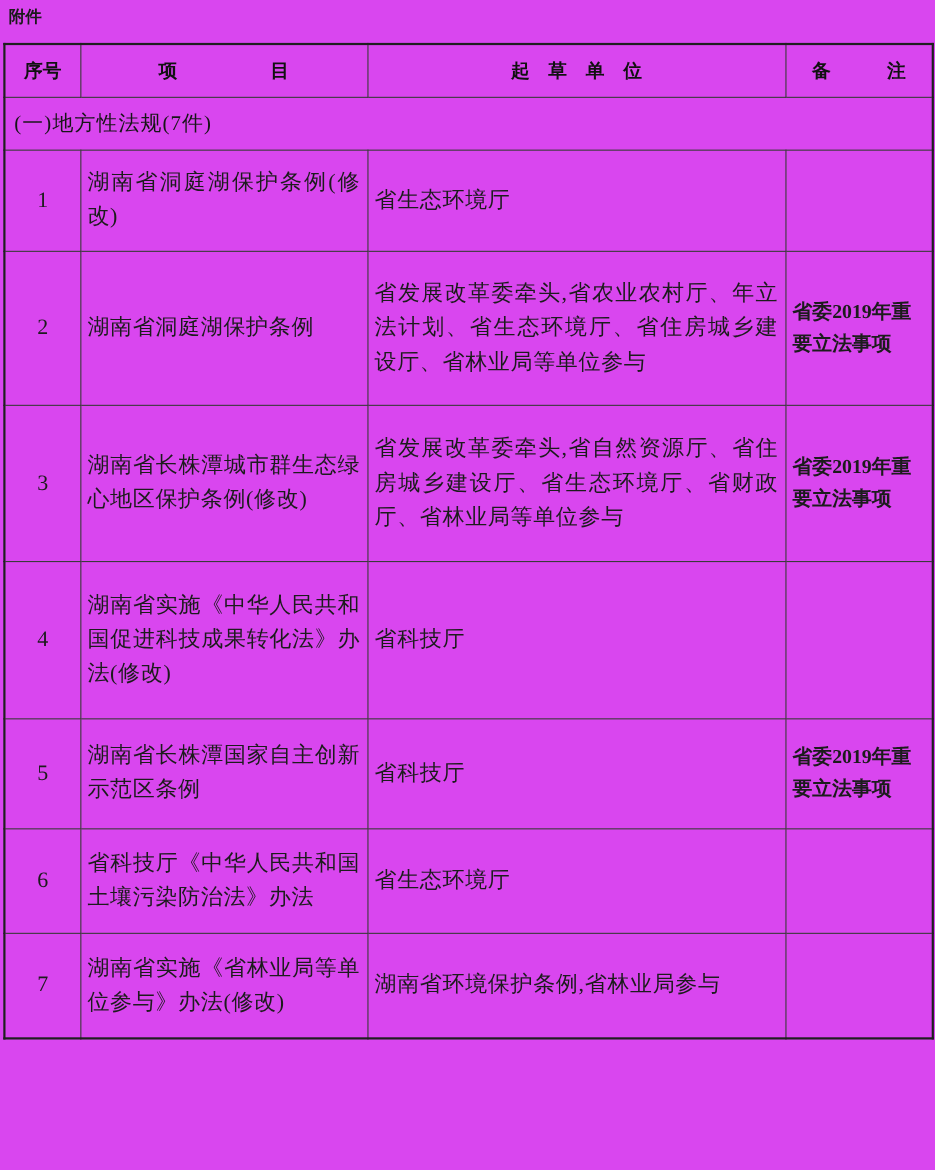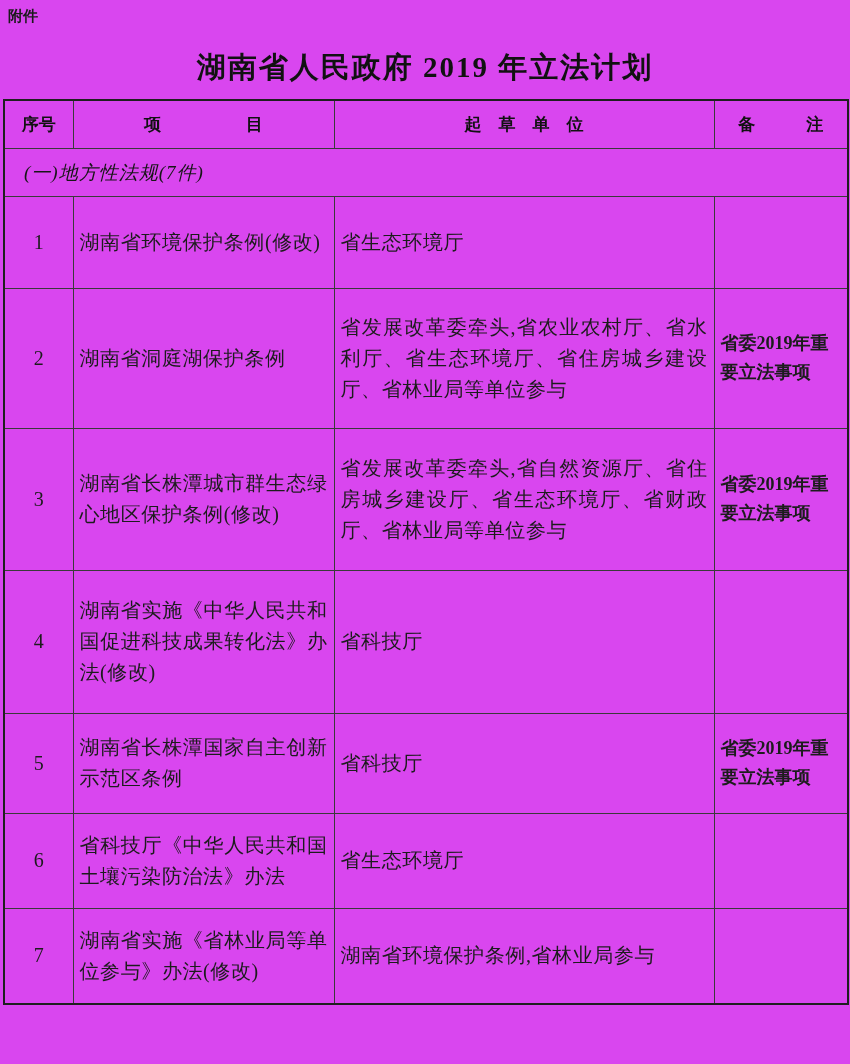--- a/index.html
+++ b/index.html
@@ -100,35 +100,33 @@
     text-justify: inter-character;
   }
   td.cell-remarks {
     font-size: 18px;
     line-height: 29px;
     letter-spacing: 0;
     text-align: left;
     font-weight: bold;
   }
   td.cell-group {
-    font-style: italic;
     font-size: 19px;
     letter-spacing: 1px;
-    padding-left: 19px;
+    padding-left: 8px;
     color: #161616;
   }
 </style>
 </head>
 <body>
 
 <div class="page">
 
   <div class="attachment-label">附件</div>
 
-  <div class="doc-title">湖南省人民政府 2019 年立法计划</div>
 
 
   <table class="legislation-table">
     <colgroup>
       <col class="col-no">
       <col class="col-project">
       <col class="col-drafting">
       <col class="col-remarks">
     </colgroup>
     <thead>
@@ -139,29 +137,29 @@
         <th>备　　　注</th>
       </tr>
     </thead>
     <tbody>
       <tr class="group-row">
         <td class="cell-group" colspan="4">(一)地方性法规(7件)</td>
       </tr>
 
       <tr class="row-1">
         <td class="cell-no">1</td>
-        <td class="cell-project">湖南省环境保护条例(修改)</td>
+        <td class="cell-project">湖南省洞庭湖保护条例(修改)</td>
         <td class="cell-drafting">省生态环境厅</td>
         <td class="cell-remarks"></td>
       </tr>
 
       <tr class="row-2">
         <td class="cell-no">2</td>
         <td class="cell-project">湖南省洞庭湖保护条例</td>
-        <td class="cell-drafting">省发展改革委牵头,省农业农村厅、省水利厅、省生态环境厅、省住房城乡建设厅、省林业局等单位参与</td>
+        <td class="cell-drafting">省发展改革委牵头,省农业农村厅、年立法计划、省生态环境厅、省住房城乡建设厅、省林业局等单位参与</td>
         <td class="cell-remarks">省委2019年重要立法事项</td>
       </tr>
 
       <tr class="row-3">
         <td class="cell-no">3</td>
         <td class="cell-project">湖南省长株潭城市群生态绿心地区保护条例(修改)</td>
         <td class="cell-drafting">省发展改革委牵头,省自然资源厅、省住房城乡建设厅、省生态环境厅、省财政厅、省林业局等单位参与</td>
         <td class="cell-remarks">省委2019年重要立法事项</td>
       </tr>
 

